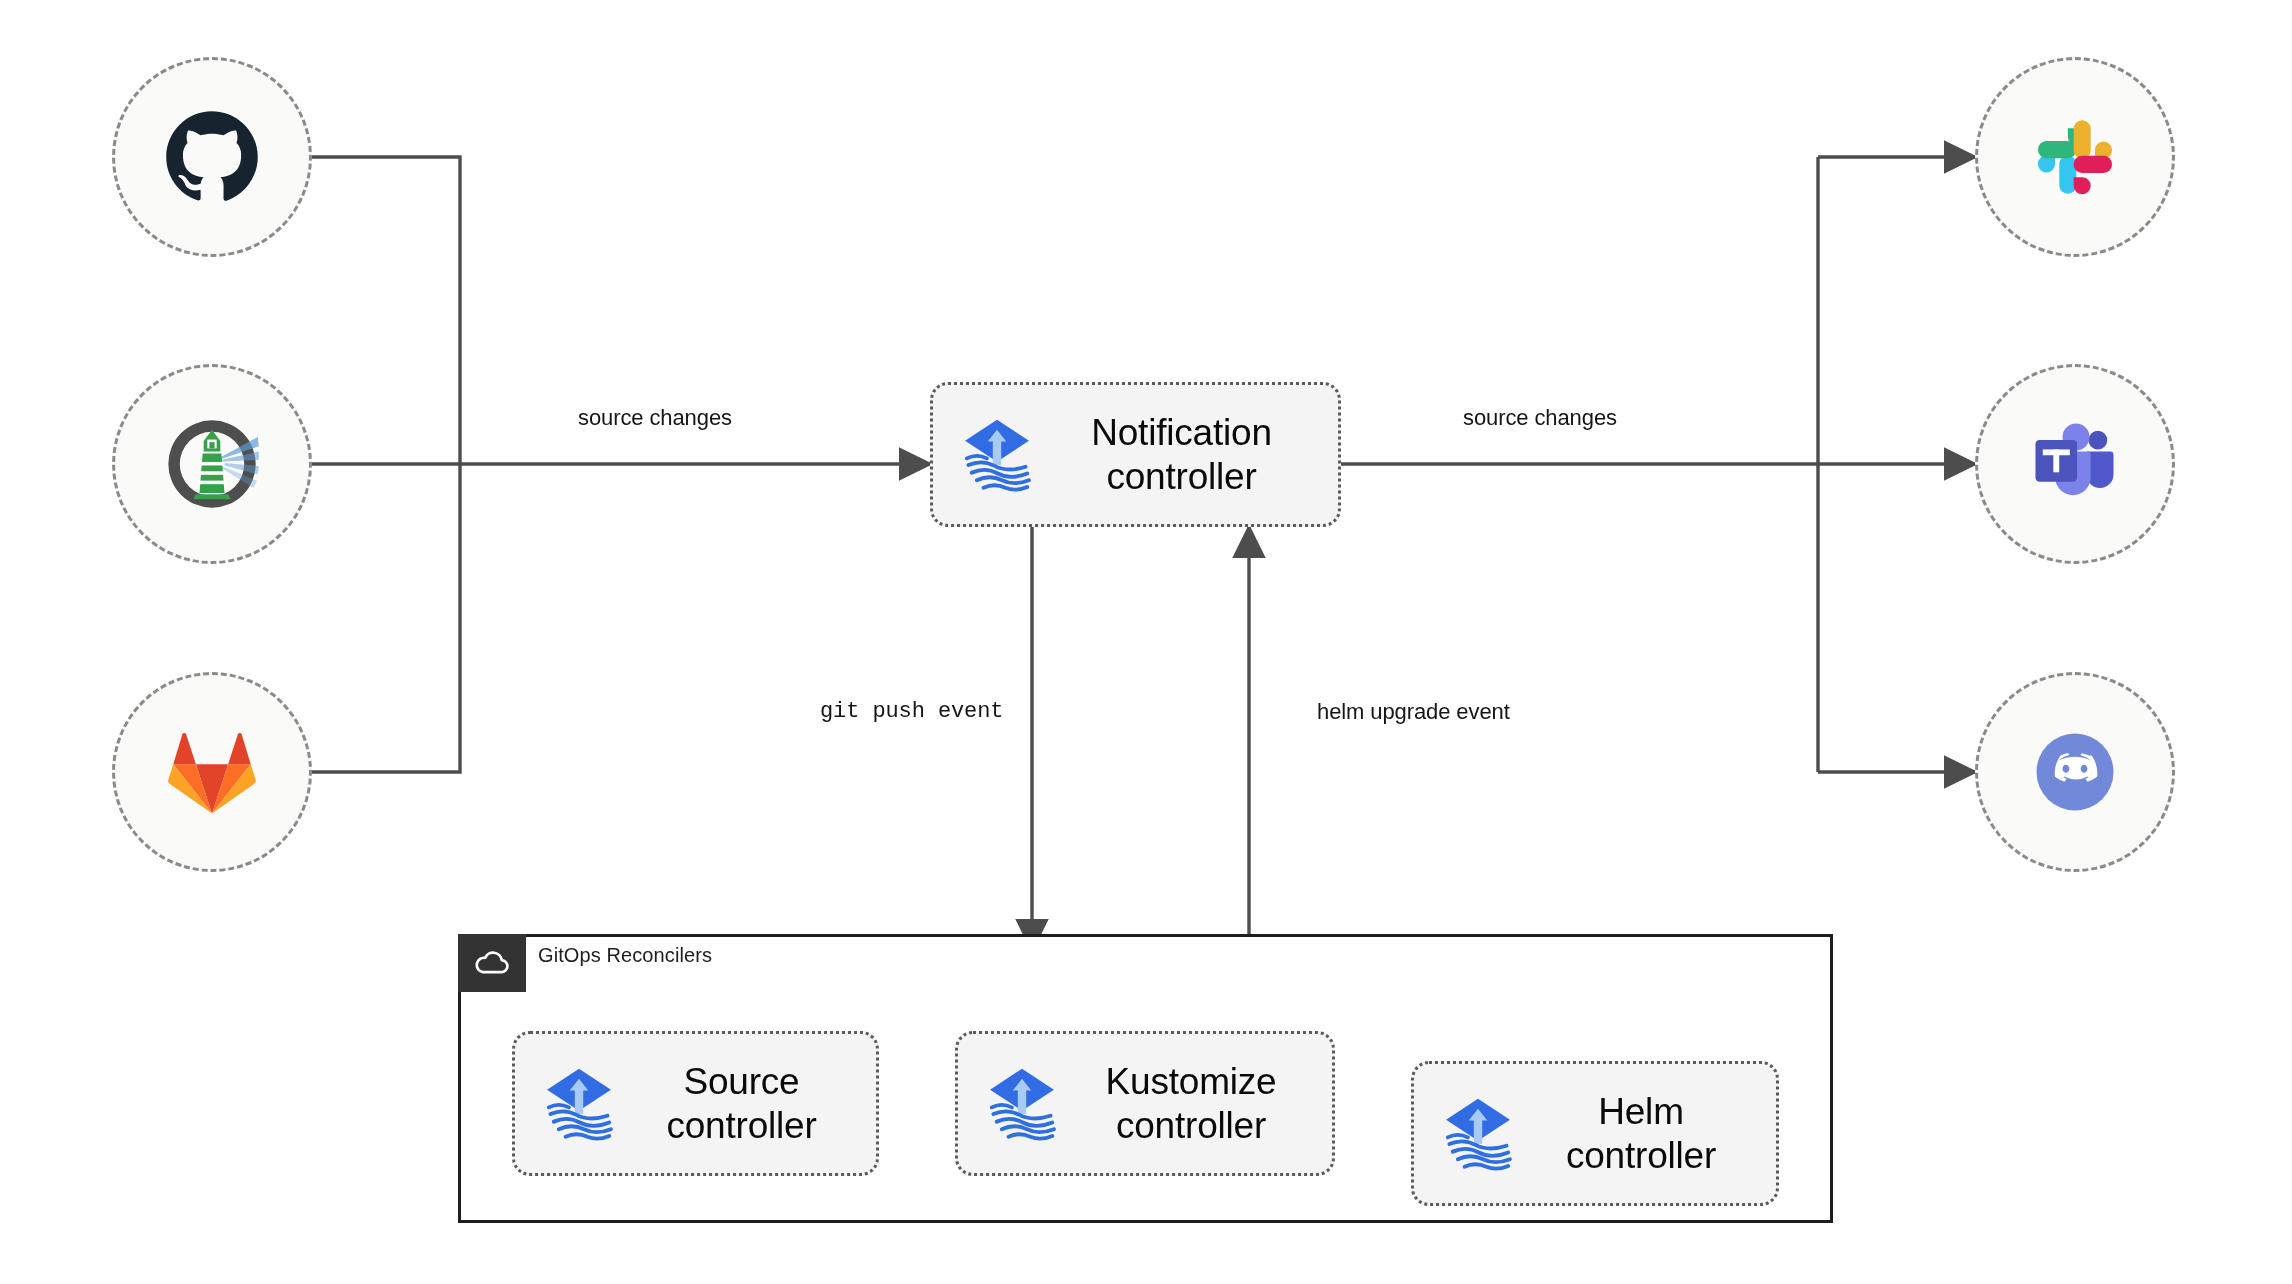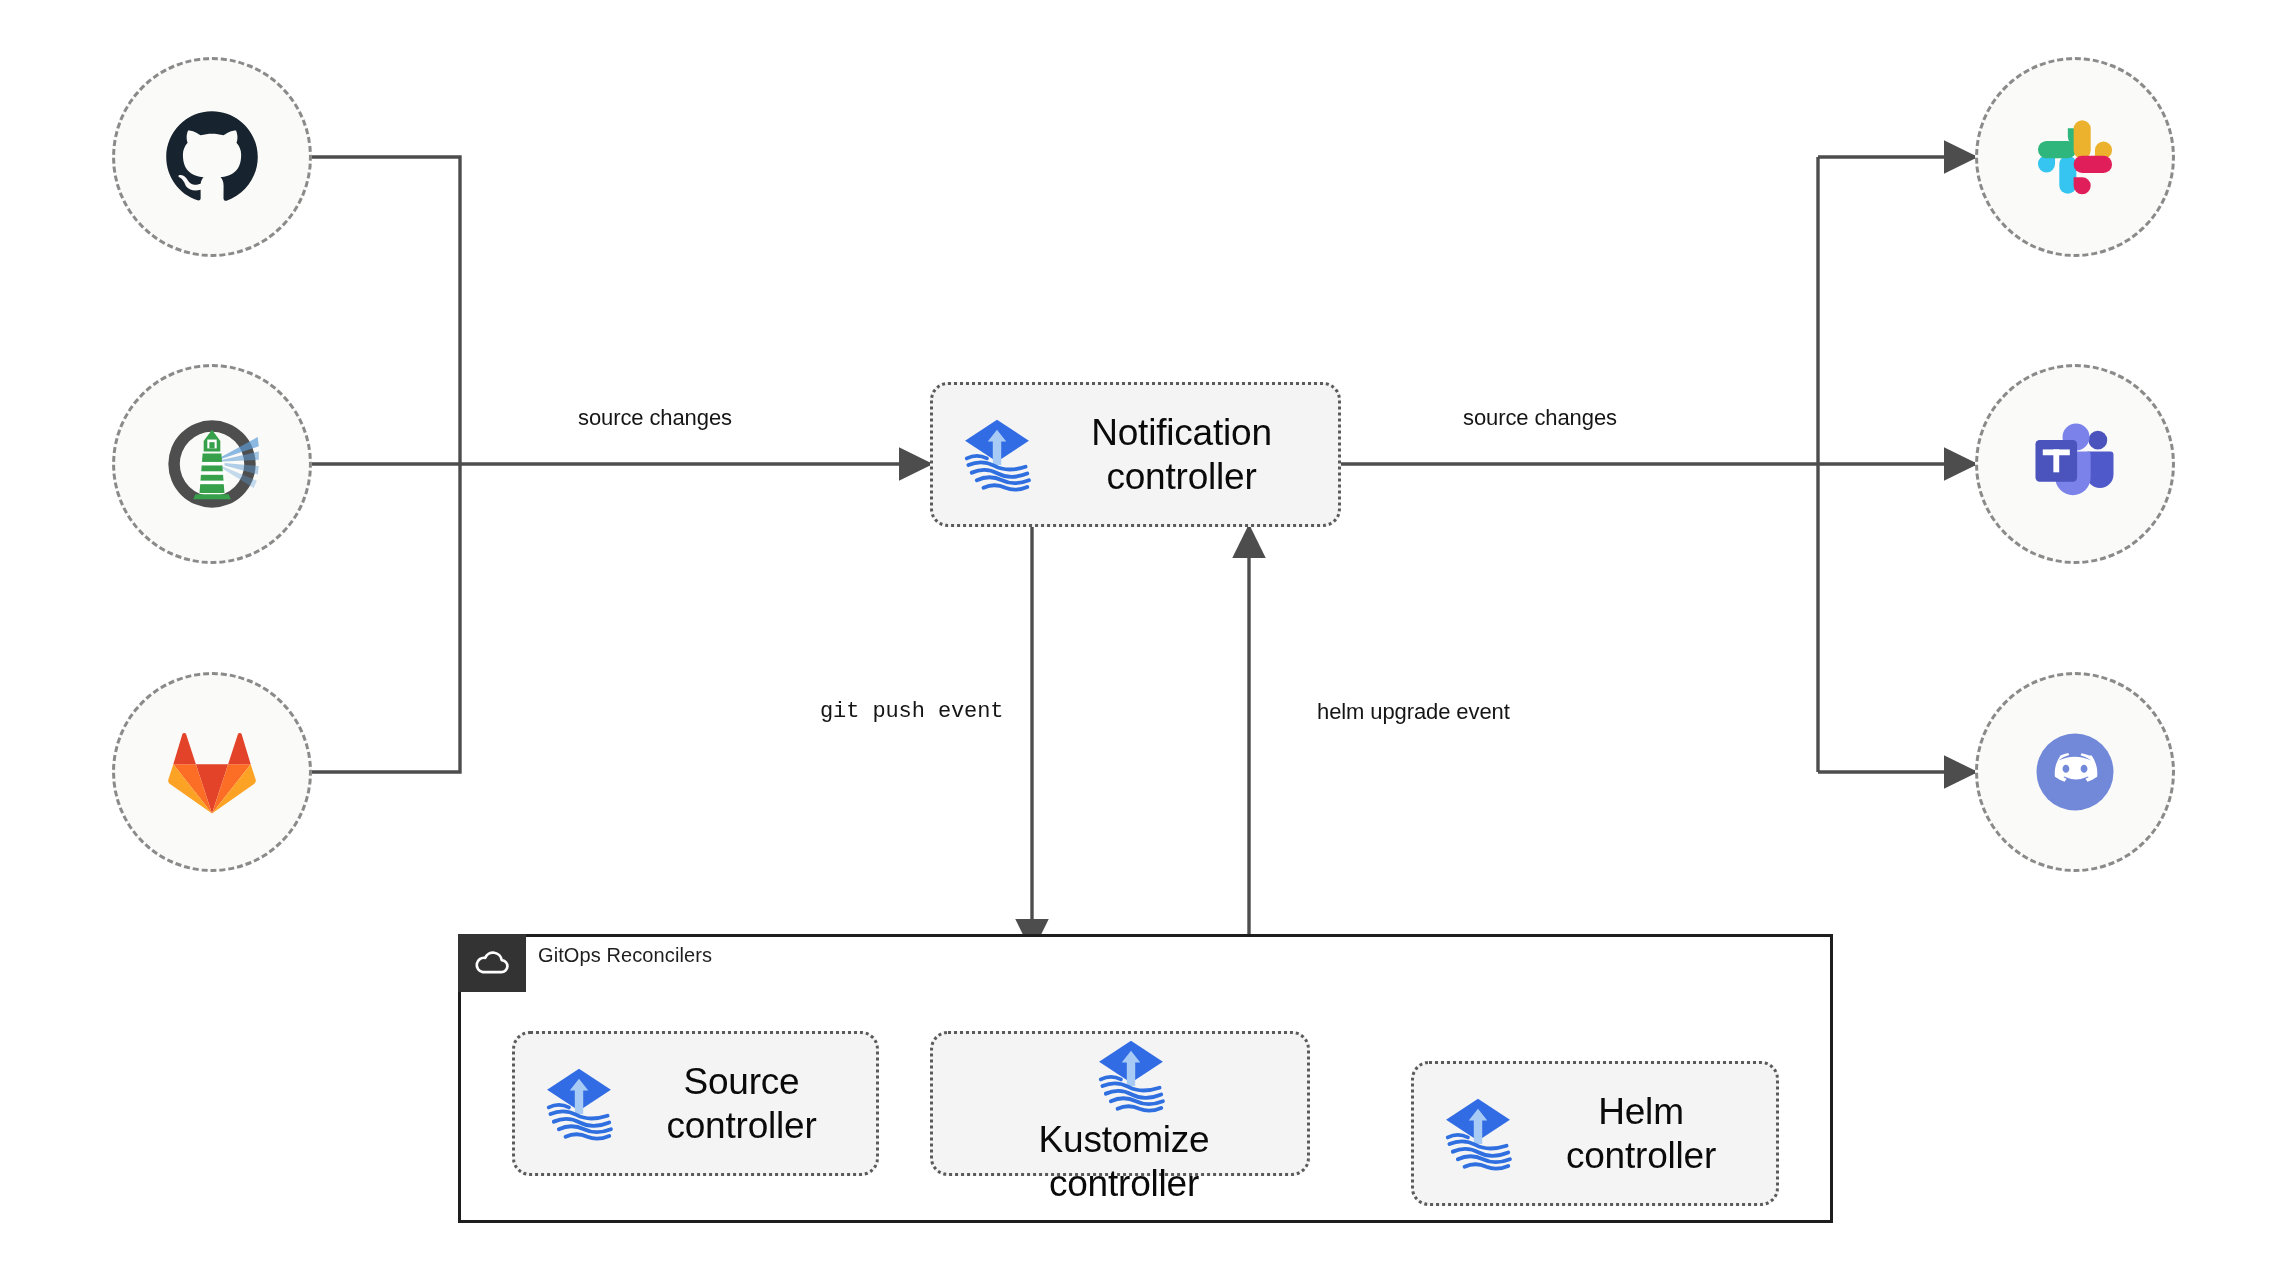--- a/index.html
+++ b/index.html
@@ -263,21 +263,21 @@
         <path d="M20 71 Q36 64 51 72 Q66 80 86 72"></path>
         <path d="M26 80 Q41 73 56 80 Q70 87 88 80"></path>
         <path d="M34 89 Q47 83 60 89 Q72 94 86 88"></path>
         <path d="M14 54 Q26 48 38 54"></path>
       </g>
     </svg>
     <div class="ctrl-label">Source
 controller</div>
   </div>
 
-  <div class="ctrl-box" style="left:930px; top:1031px; width:380px; height:145px;flex-direction:column;">
+  <div class="ctrl-box" style="left:955px; top:1031px; width:380px; height:145px;">
     <svg class="flux-logo" viewBox="0 0 100 100">
       <path fill="#326ce5" d="M50 8 L88 33 L50 58 L12 33 Z"></path>
       <path fill="#a8cbf5" d="M50 20 L61 34 H55 V62 H45 V34 H39 Z"></path>
       <g stroke="#2f6fe0" stroke-width="4.6" stroke-linecap="round" fill="none">
         <path d="M16 62 Q32 55 47 63 Q62 71 84 64"></path>
         <path d="M20 71 Q36 64 51 72 Q66 80 86 72"></path>
         <path d="M26 80 Q41 73 56 80 Q70 87 88 80"></path>
         <path d="M34 89 Q47 83 60 89 Q72 94 86 88"></path>
         <path d="M14 54 Q26 48 38 54"></path>
       </g>

